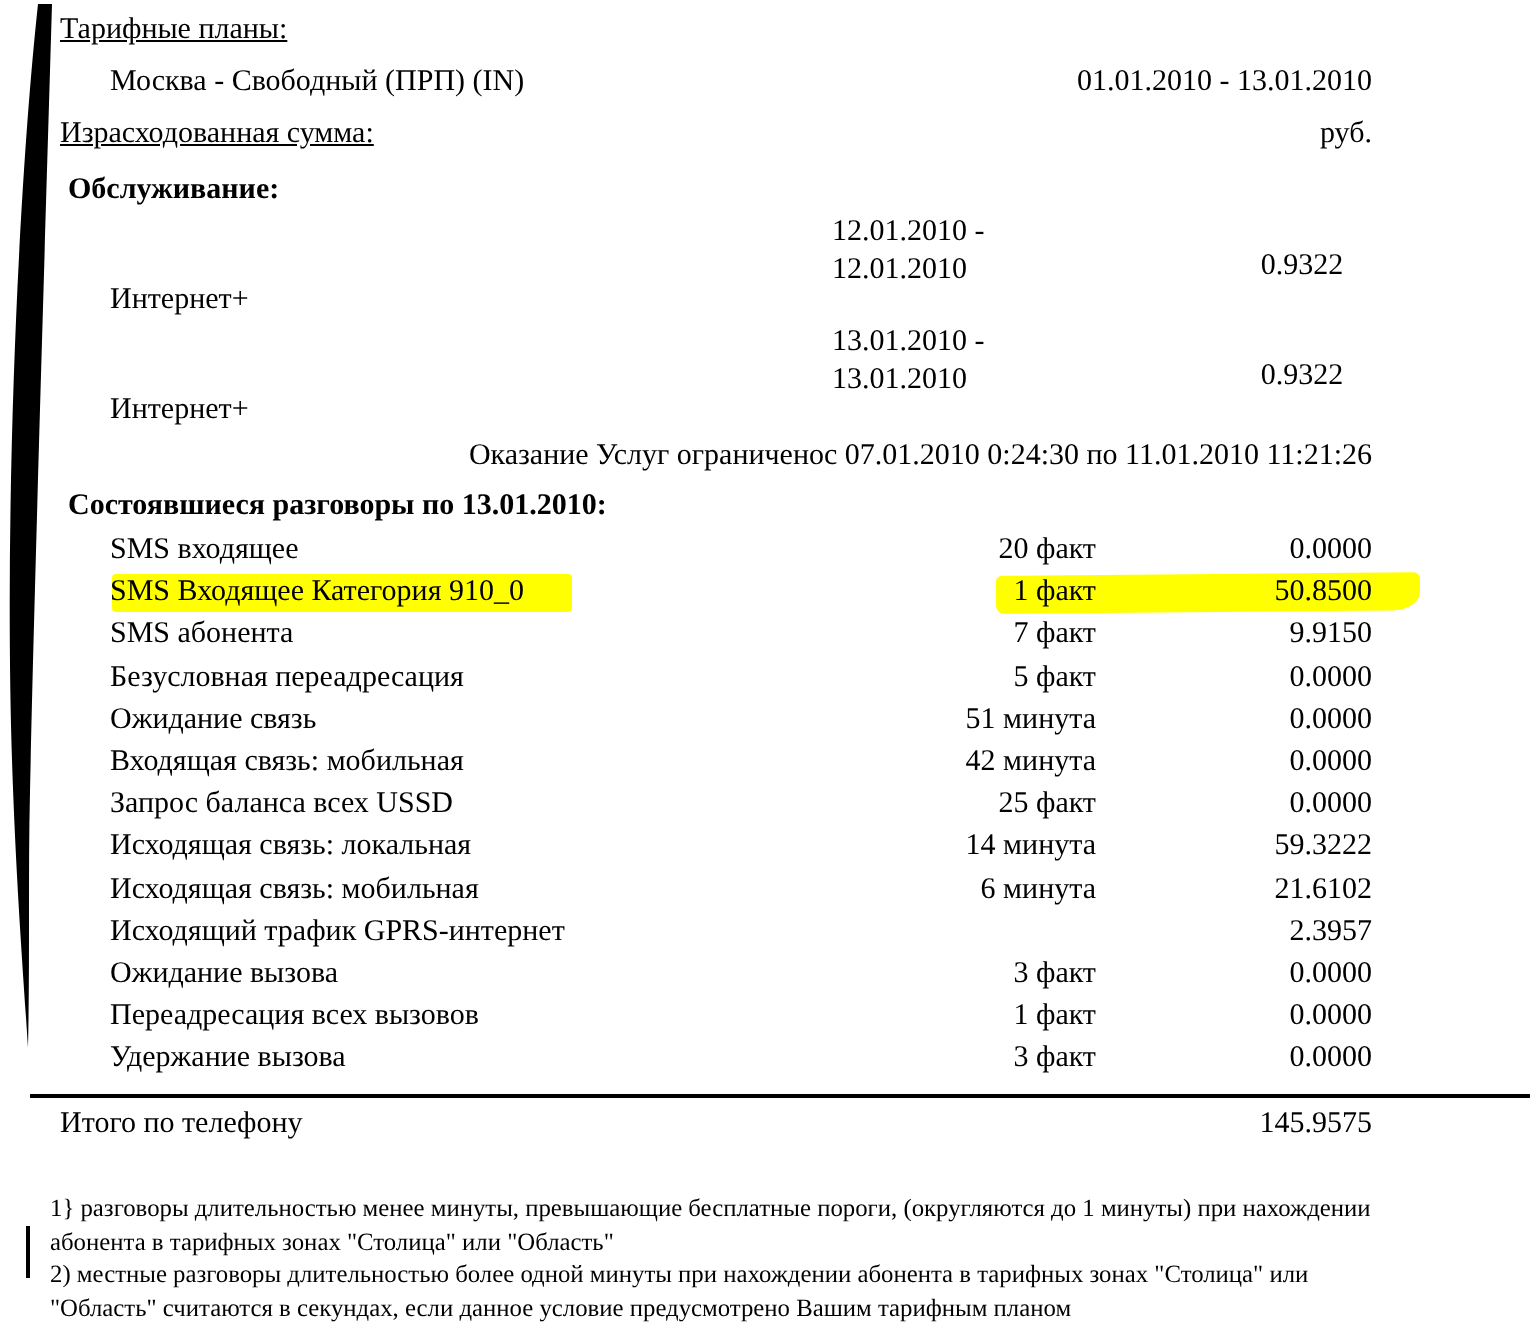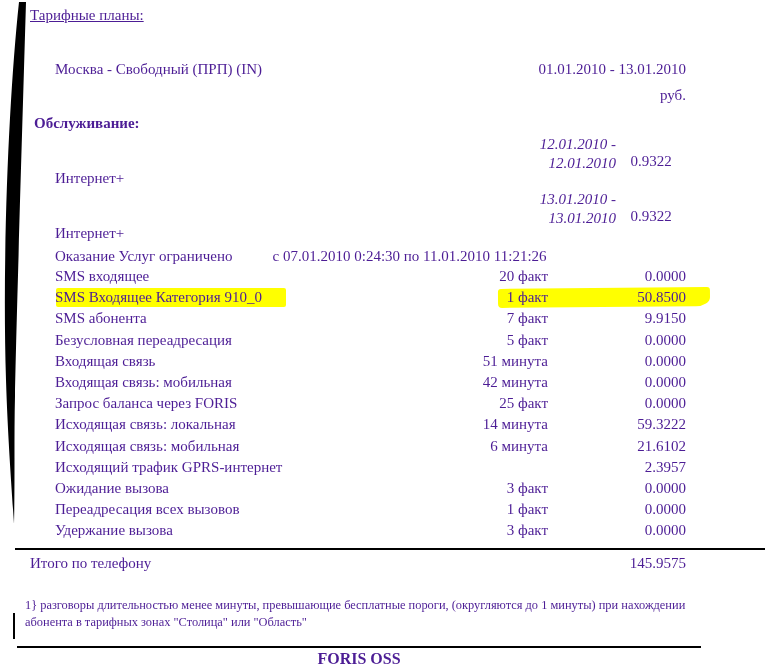--- a/index.html
+++ b/index.html
@@ -1,42 +1,42 @@
 <!DOCTYPE html>
 <html><head>
 <meta charset="utf-8">
 <style>
   html,body { margin:0; padding:0; background:#fff; }
   .page {
     position:relative;
     width:768px; height:666px;
     background:#ffffff;
     font-family:"Liberation Serif","DejaVu Serif",serif;
-    font-size:15px; color:#4c1d95;
+    font-size:15px; color:#000000;
     overflow:hidden;
   }
   .content { position:absolute; top:6px; left:0; right:0; }
 
   .line { display:flex; align-items:baseline; margin:0 82px 0 30px; }
   .line .spacer { flex:1; }
   .u { text-decoration:underline; }
-  .indent { margin-left:55px;margin-top:28px; }
+  .indent { margin-left:55px; }
   .section-title { font-weight:bold; margin:9px 82px 2px 34px; line-height:19px; }
 
   .hdr-row { margin-top:7px; line-height:19px; }
 
   
   .svc-row {
     display:grid; grid-template-columns:1fr 200px 70px;
     margin:2px 82px 2px 55px;
   }
   .svc-label { align-self:center; line-height:19px;margin-top:34px; }
-  .svc-period { text-align:right; line-height:19px;font-style:italic; }
+  .svc-period { text-align:left; line-height:19px; }
   .svc-amount { text-align:center; align-self:center; line-height:19px; }
-  .svc-row-wide { display:flex; justify-content:flex-start; margin:4px 82px 0 55px; line-height:19px;gap:40px; }
+  .svc-row-wide { display:flex; justify-content:flex-end; margin:4px 82px 0 55px; line-height:19px; }
 
   
   .call-row {
     display:flex; margin:0 82px 0 55px;
     height:21.2px; line-height:21.2px;
     position:relative;
   }
   .call-label { flex:1; position:relative; z-index:1; }
   .call-qty { width:130px; text-align:right; position:relative; z-index:1; }
   .call-amount { width:138px; text-align:right; position:relative; z-index:1; }
@@ -76,20 +76,21 @@
       <span class="u">Тарифные планы:</span>
     </div>
 
     <div class="line hdr-row">
       <span class="indent" style="margin-left:25px;">Москва - Свободный (ПРП) (IN)</span>
       <span class="spacer"></span>
       <span>01.01.2010 - 13.01.2010</span>
     </div>
 
     <div class="line hdr-row">
+      <span class="u">Израсходованная сумма:</span>
       <span class="spacer"></span>
       <span>руб.</span>
     </div>
 
     <div class="section-title">Обслуживание:</div>
     <div id="service-rows">
         <div class="svc-row">
           <span class="svc-label">Интернет+</span>
           <span class="svc-period"><span>12.01.2010 -</span><br><span>12.01.2010</span></span>
           <span class="svc-amount">0.9322</span>
@@ -98,20 +99,21 @@
           <span class="svc-label">Интернет+</span>
           <span class="svc-period"><span>13.01.2010 -</span><br><span>13.01.2010</span></span>
           <span class="svc-amount">0.9322</span>
         </div>
         <div class="svc-row-wide">
           <span>Оказание Услуг ограничено</span>
           <span>с 07.01.2010 0:24:30 по 11.01.2010 11:21:26</span>
         </div>
       </div>
 
+    <div class="section-title" style="margin-top:6px;">Состоявшиеся разговоры по 13.01.2010:</div>
     <div id="call-rows">
         <div class="call-row">
           <span class="call-label">SMS входящее</span>
           <span class="call-qty">20 факт</span>
           <span class="call-amount">0.0000</span>
         </div>
         <div class="call-row">
           <div class="hl hl-1" style="background: rgb(255, 255, 0);"></div>
           <div class="hl hl-2" style="background: rgb(255, 255, 0);"></div>
           <span class="call-label">SMS Входящее Категория 910_0</span>
@@ -122,31 +124,31 @@
           <span class="call-label">SMS абонента</span>
           <span class="call-qty">7 факт</span>
           <span class="call-amount">9.9150</span>
         </div>
         <div class="call-row">
           <span class="call-label">Безусловная переадресация</span>
           <span class="call-qty">5 факт</span>
           <span class="call-amount">0.0000</span>
         </div>
         <div class="call-row">
-          <span class="call-label">Входящая связь</span>
+          <span class="call-label">Ожидание связь</span>
           <span class="call-qty">51 минута</span>
           <span class="call-amount">0.0000</span>
         </div>
         <div class="call-row">
           <span class="call-label">Входящая связь: мобильная</span>
           <span class="call-qty">42 минута</span>
           <span class="call-amount">0.0000</span>
         </div>
         <div class="call-row">
-          <span class="call-label">Запрос баланса через FORIS</span>
+          <span class="call-label">Запрос баланса всех USSD</span>
           <span class="call-qty">25 факт</span>
           <span class="call-amount">0.0000</span>
         </div>
         <div class="call-row">
           <span class="call-label">Исходящая связь: локальная</span>
           <span class="call-qty">14 минута</span>
           <span class="call-amount">59.3222</span>
         </div>
         <div class="call-row">
           <span class="call-label">Исходящая связь: мобильная</span>
@@ -175,19 +177,20 @@
       </div>
 
     <hr class="total-rule">
     <div class="total-row">
       <span>Итого по телефону</span>
       <span>145.9575</span>
     </div>
 
     <div class="footnotes" id="footnotes">
         <p>1} разговоры длительностью менее минуты, превышающие бесплатные пороги, (округляются до 1 минуты) при нахождении абонента в тарифных зонах "Столица" или "Область"</p>
+        <p>2) местные разговоры длительностью более одной минуты при нахождении абонента в тарифных зонах "Столица" или "Область" считаются в секундах, если данное условие предусмотрено Вашим тарифным планом</p>
       </div>
 
     <hr class="footer-rule">
     <div class="footer-name">FORIS OSS</div>
 
   </div>
 </div>
 
 </body></html>

